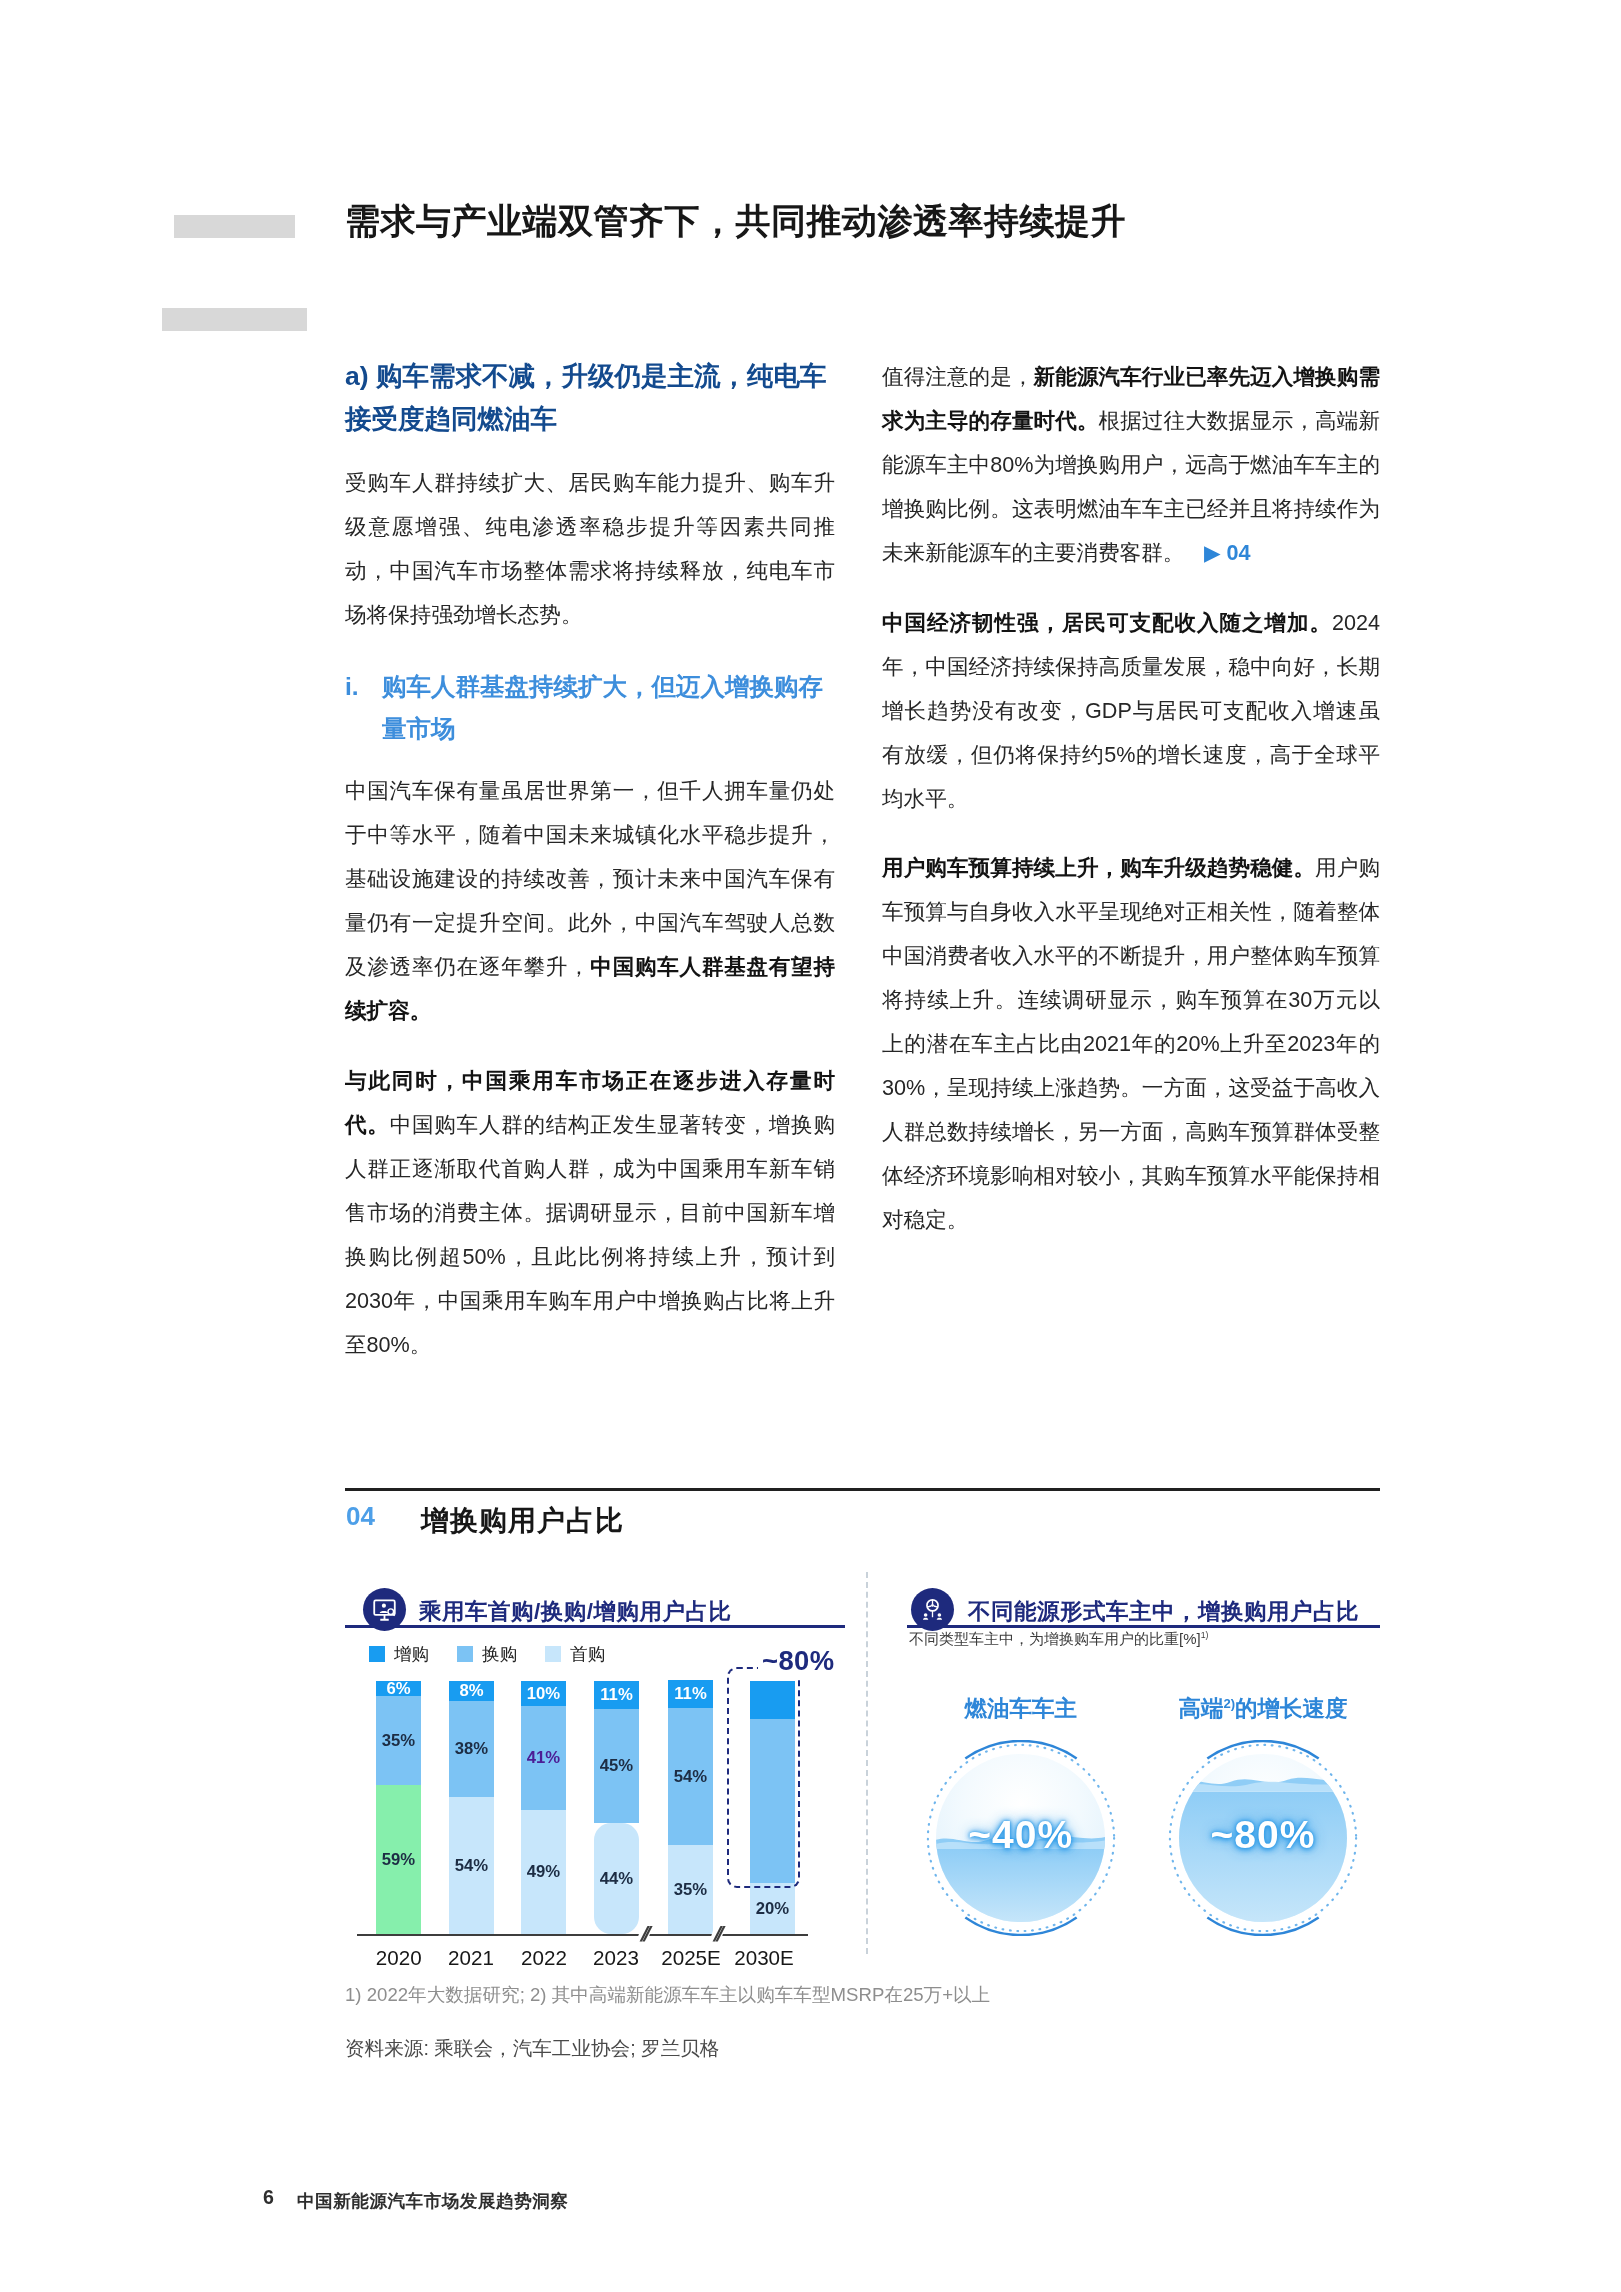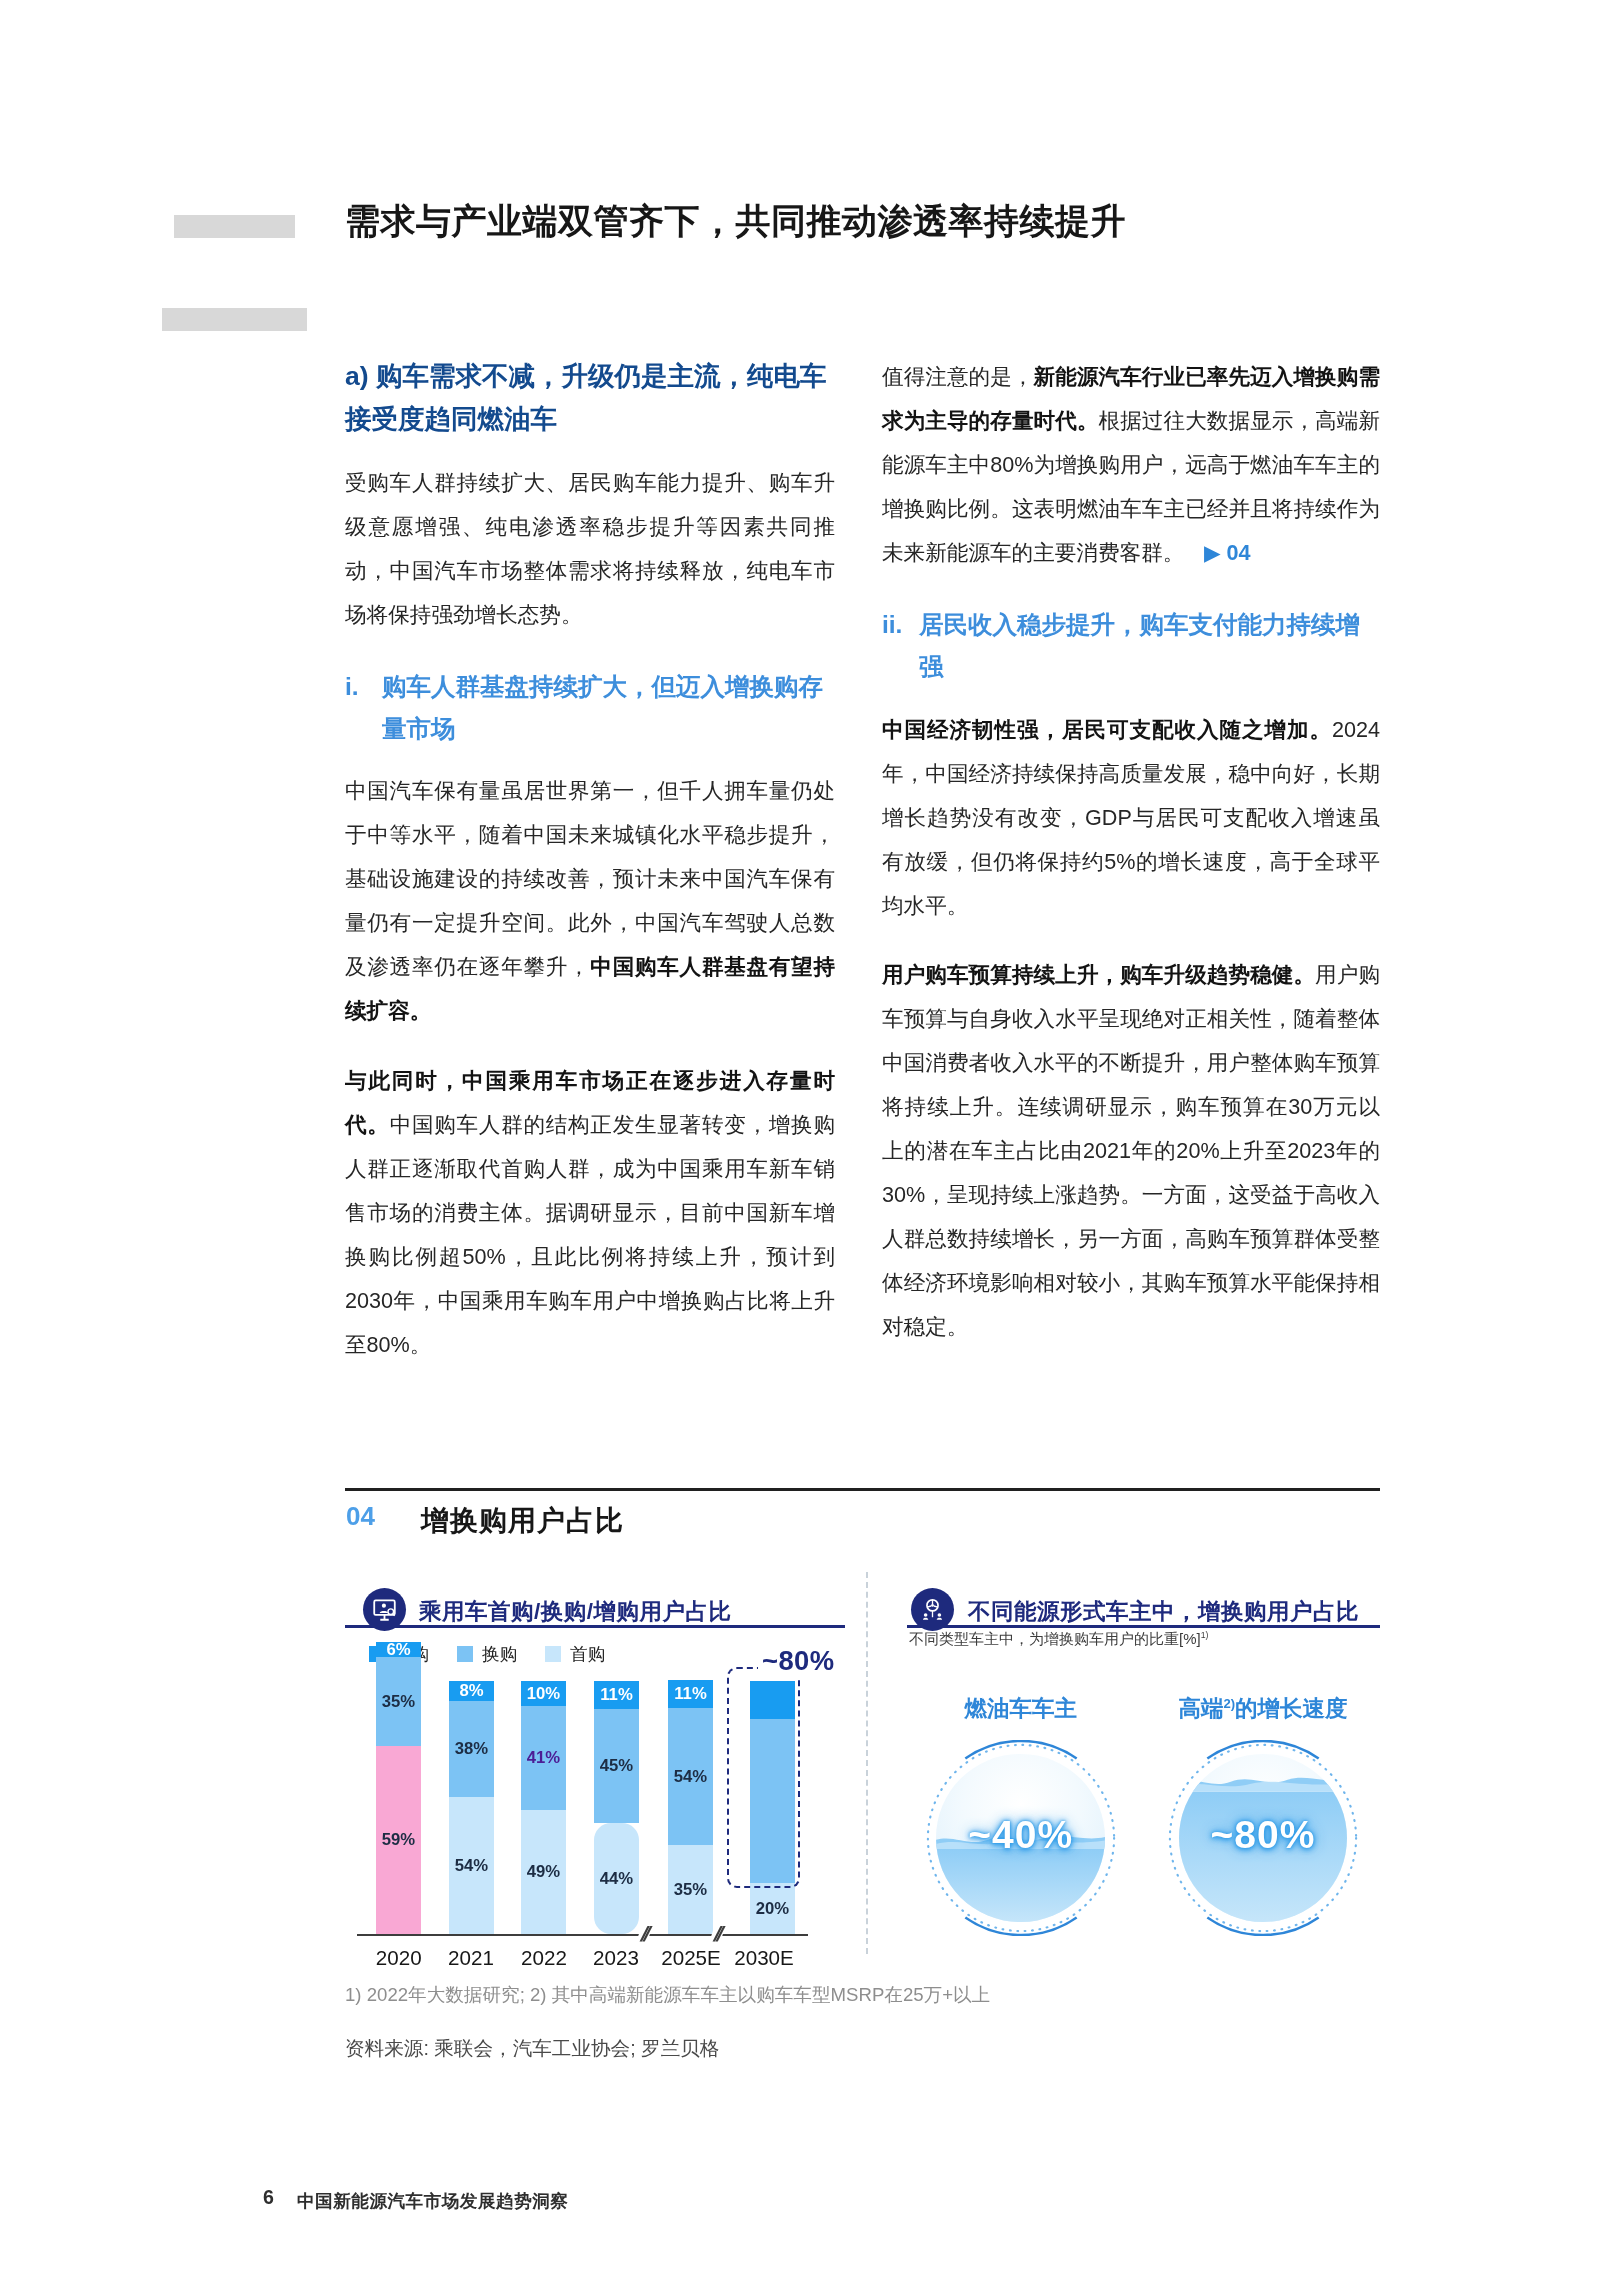--- a/index.html
+++ b/index.html
@@ -94,24 +94,20 @@
     <div class="h-blue">
       <span class="h-n">i.</span>
       <span class="h-t">购车人群基盘持续扩大，但迈入增换购存量市场</span>
     </div>
     <p class="body"><span>中国汽车保有量虽居世界第一，但千人拥车量仍处于中等水平，随着中国未来城镇化水平稳步提升，基础设施建设的持续改善，预计未来中国汽车保有量仍有一定提升空间。此外，中国汽车驾驶人总数及渗透率仍在逐年攀升，</span><span class="b">中国购车人群基盘有望持续扩容。</span></p>
     <p class="body"><span class="b">与此同时，中国乘用车市场正在逐步进入存量时代。</span><span>中国购车人群的结构正发生显著转变，增换购人群正逐渐取代首购人群，成为中国乘用车新车销售市场的消费主体。据调研显示，目前中国新车增换购比例超50%，且此比例将持续上升，预计到2030年，中国乘用车购车用户中增换购占比将上升至80%。</span></p>
   </div>
 
   <div class="col col-right">
     <p class="body"><span>值得注意的是，</span><span class="b">新能源汽车行业已率先迈入增换购需求为主导的存量时代。</span><span>根据过往大数据显示，高端新能源车主中80%为增换购用户，远高于燃油车车主的增换购比例。这表明燃油车车主已经并且将持续作为未来新能源车的主要消费客群。</span><span class="runlink">▶ 04</span></p>
-    <div class="h-blue">
-      <span class="h-n">ii.</span>
-      <span class="h-t">居民收入稳步提升，购车支付能力持续增强</span>
-    </div>
     <p class="body"><span class="b">中国经济韧性强，居民可支配收入随之增加。</span><span>2024年，中国经济持续保持高质量发展，稳中向好，长期增长趋势没有改变，GDP与居民可支配收入增速虽有放缓，但仍将保持约5%的增长速度，高于全球平均水平。</span></p>
     <p class="body"><span class="b">用户购车预算持续上升，购车升级趋势稳健。</span><span>用户购车预算与自身收入水平呈现绝对正相关性，随着整体中国消费者收入水平的不断提升，用户整体购车预算将持续上升。连续调研显示，购车预算在30万元以上的潜在车主占比由2021年的20%上升至2023年的30%，呈现持续上涨趋势。一方面，这受益于高收入人群总数持续增长，另一方面，高购车预算群体受整体经济环境影响相对较小，其购车预算水平能保持相对稳定。</span></p>
   </div>
 
   <div class="ex-rule"></div>
   <div class="ex-num">04</div>
   <div class="ex-title">增换购用户占比</div>
 
   <div class="card card-left">
     <div class="head-icon">
@@ -141,21 +137,21 @@
         </div>
       </div>
     <div class="bars" id="bars">
         <div class="bar" style="left: 31px;">
           <div class="seg" style="height: 15px; background: rgb(24, 156, 241);">
             <span class="seglb" style="color: rgb(255, 255, 255);">6%</span>
           </div>
           <div class="seg" style="height: 89px; background: rgb(124, 195, 244);">
             <span class="seglb" style="color: rgb(29, 45, 68);">35%</span>
           </div>
-          <div class="seg" style="height: 188px; background: #f9a8d4;">
+          <div class="seg" style="height: 149px; background: #86efac;">
             <span class="seglb" style="color: rgb(29, 45, 68);">59%</span>
           </div>
         </div>
         <div class="bar" style="left: 104px;">
           <div class="seg" style="height: 20px; background: rgb(24, 156, 241);">
             <span class="seglb" style="color: rgb(255, 255, 255);">8%</span>
           </div>
           <div class="seg" style="height: 96px; background: rgb(124, 195, 244);">
             <span class="seglb" style="color: rgb(29, 45, 68);">38%</span>
           </div>

